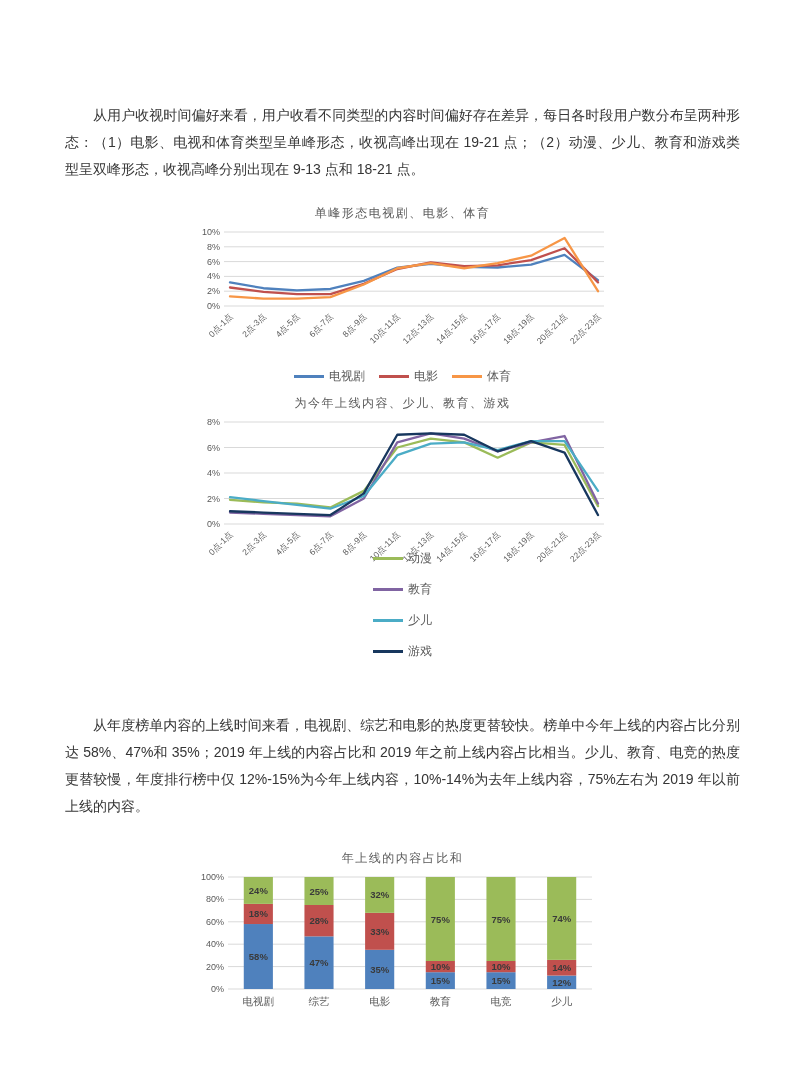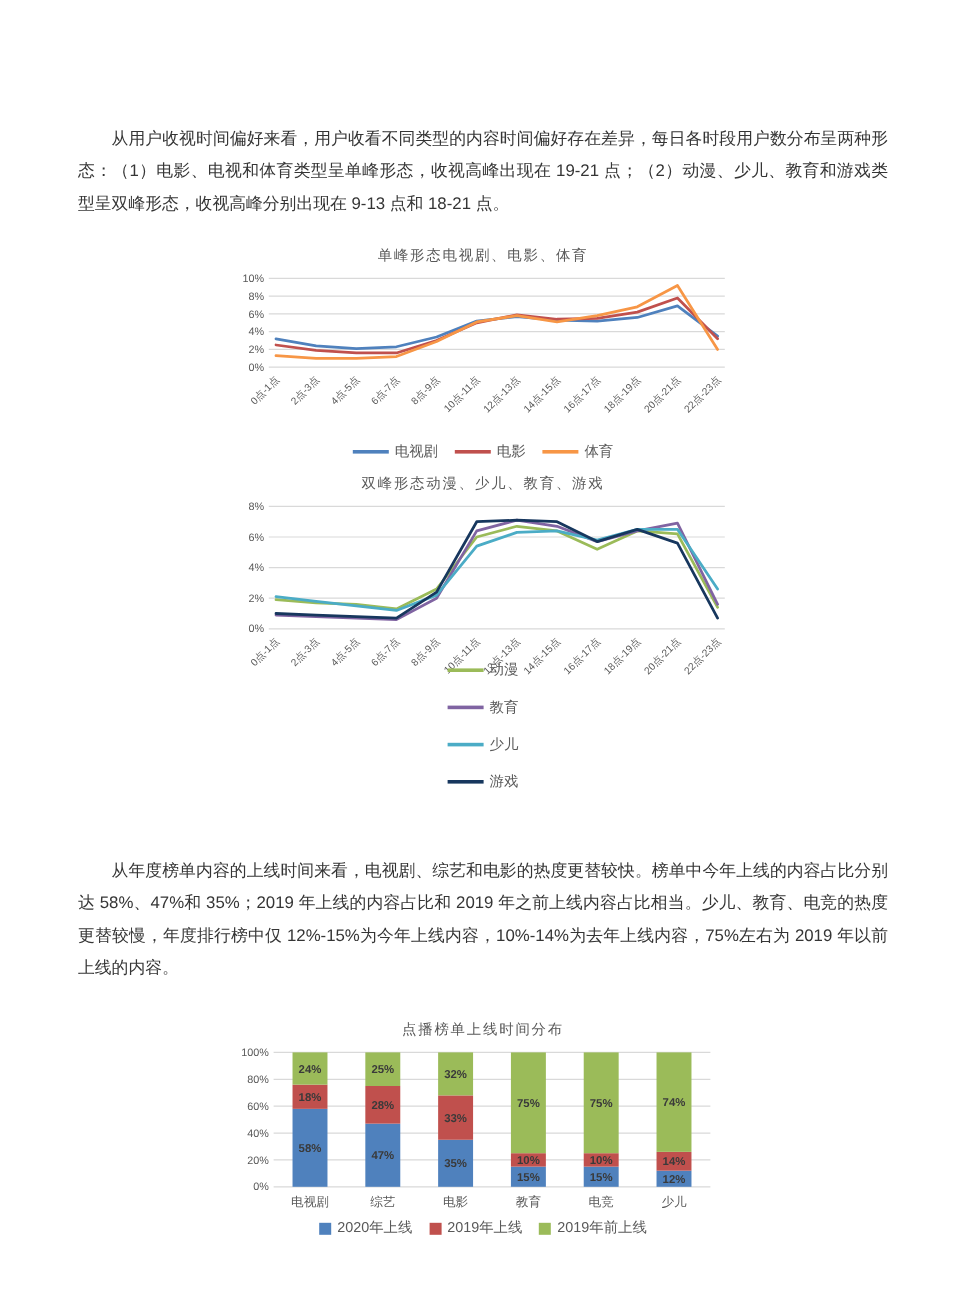--- a/index.html
+++ b/index.html
@@ -83,21 +83,21 @@
           <span>电影</span>
         </span>
         <span class="legend-item">
           <span class="swatch-line" style="background: rgb(247, 150, 70);"></span>
           <span>体育</span>
         </span>
       </div>
   </figure>
 
   <figure class="chart fig-2">
-    <div class="chart-title">双峰形态动漫、少儿、教育、游戏</div>
+    <div class="chart-title">为今年上线内容、少儿、教育、游戏</div>
     <svg width="430" height="168" viewBox="0 0 430 168">
         <line x1="36" y1="108" x2="416" y2="108" stroke="#D9D9D9" stroke-width="1"></line>
         <text x="32" y="111" text-anchor="end" font-size="9" fill="#595959">0%</text>
         <line x1="36" y1="82.5" x2="416" y2="82.5" stroke="#D9D9D9" stroke-width="1"></line>
         <text x="32" y="85.5" text-anchor="end" font-size="9" fill="#595959">2%</text>
         <line x1="36" y1="57" x2="416" y2="57" stroke="#D9D9D9" stroke-width="1"></line>
         <text x="32" y="60" text-anchor="end" font-size="9" fill="#595959">4%</text>
         <line x1="36" y1="31.5" x2="416" y2="31.5" stroke="#D9D9D9" stroke-width="1"></line>
         <text x="32" y="34.5" text-anchor="end" font-size="9" fill="#595959">6%</text>
         <line x1="36" y1="6" x2="416" y2="6" stroke="#D9D9D9" stroke-width="1"></line>
@@ -135,21 +135,21 @@
         <span class="legend-item">
           <span class="swatch-line" style="background: rgb(23, 55, 94);"></span>
           <span>游戏</span>
         </span>
       </div>
   </figure>
 
   <p class="para p2">从年度榜单内容的上线时间来看，电视剧、综艺和电影的热度更替较快。榜单中今年上线的内容占比分别达 58%、47%和 35%；2019 年上线的内容占比和 2019 年之前上线内容占比相当。少儿、教育、电竞的热度更替较慢，年度排行榜中仅 12%-15%为今年上线内容，10%-14%为去年上线内容，75%左右为 2019 年以前上线的内容。</p>
 
   <figure class="chart fig-3">
-    <div class="chart-title">点播榜单上线时间分布</div>
+    <div class="chart-title">年上线的内容占比和</div>
     <svg width="420" height="142" viewBox="0 0 420 142">
         <line x1="40" y1="118" x2="404" y2="118" stroke="#D9D9D9" stroke-width="1"></line>
         <text x="36" y="121" text-anchor="end" font-size="9" fill="#595959">0%</text>
         <line x1="40" y1="95.6" x2="404" y2="95.6" stroke="#D9D9D9" stroke-width="1"></line>
         <text x="36" y="98.6" text-anchor="end" font-size="9" fill="#595959">20%</text>
         <line x1="40" y1="73.19999999999999" x2="404" y2="73.19999999999999" stroke="#D9D9D9" stroke-width="1"></line>
         <text x="36" y="76.19999999999999" text-anchor="end" font-size="9" fill="#595959">40%</text>
         <line x1="40" y1="50.8" x2="404" y2="50.8" stroke="#D9D9D9" stroke-width="1"></line>
         <text x="36" y="53.8" text-anchor="end" font-size="9" fill="#595959">60%</text>
         <line x1="40" y1="28.39999999999999" x2="404" y2="28.39999999999999" stroke="#D9D9D9" stroke-width="1"></line>
@@ -192,30 +192,16 @@
         <text x="313" y="51.5" text-anchor="middle" font-size="9.5" fill="#3A3A3A" font-weight="bold">75%</text>
         <text x="313" y="134" text-anchor="middle" font-size="10.5" fill="#595959">电竞</text>
         <rect x="359.1066666666666" y="104.56" width="29.119999999999997" height="13.439999999999998" fill="#4F81BD"></rect>
         <text x="373.66666666666663" y="114.78" text-anchor="middle" font-size="9.5" fill="#3A3A3A" font-weight="bold">12%</text>
         <rect x="359.1066666666666" y="88.88" width="29.119999999999997" height="15.680000000000007" fill="#C0504D"></rect>
         <text x="373.66666666666663" y="100.22" text-anchor="middle" font-size="9.5" fill="#3A3A3A" font-weight="bold">14%</text>
         <rect x="359.1066666666666" y="6" width="29.119999999999997" height="82.88" fill="#9BBB59"></rect>
         <text x="373.66666666666663" y="50.94" text-anchor="middle" font-size="9.5" fill="#3A3A3A" font-weight="bold">74%</text>
         <text x="373.66666666666663" y="134" text-anchor="middle" font-size="10.5" fill="#595959">少儿</text>
       </svg>
-    <div class="legend">
-        <span class="legend-item">
-          <span class="swatch-box" style="background: rgb(79, 129, 189);"></span>
-          <span>2020年上线</span>
-        </span>
-        <span class="legend-item">
-          <span class="swatch-box" style="background: rgb(192, 80, 77);"></span>
-          <span>2019年上线</span>
-        </span>
-        <span class="legend-item">
-          <span class="swatch-box" style="background: rgb(155, 187, 89);"></span>
-          <span>2019年前上线</span>
-        </span>
-      </div>
   </figure>
 
 
 </div>
 
 </body></html>

